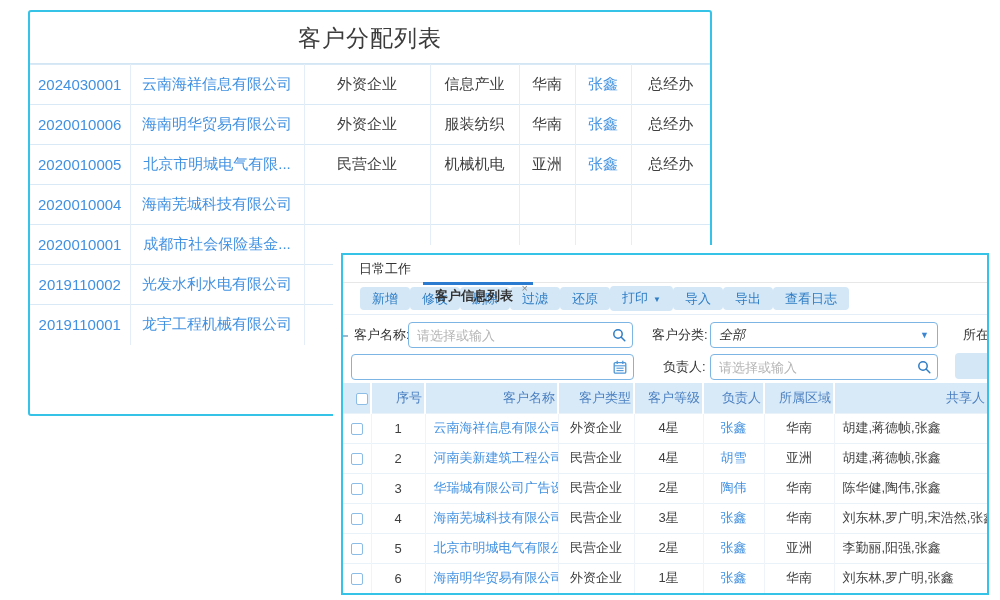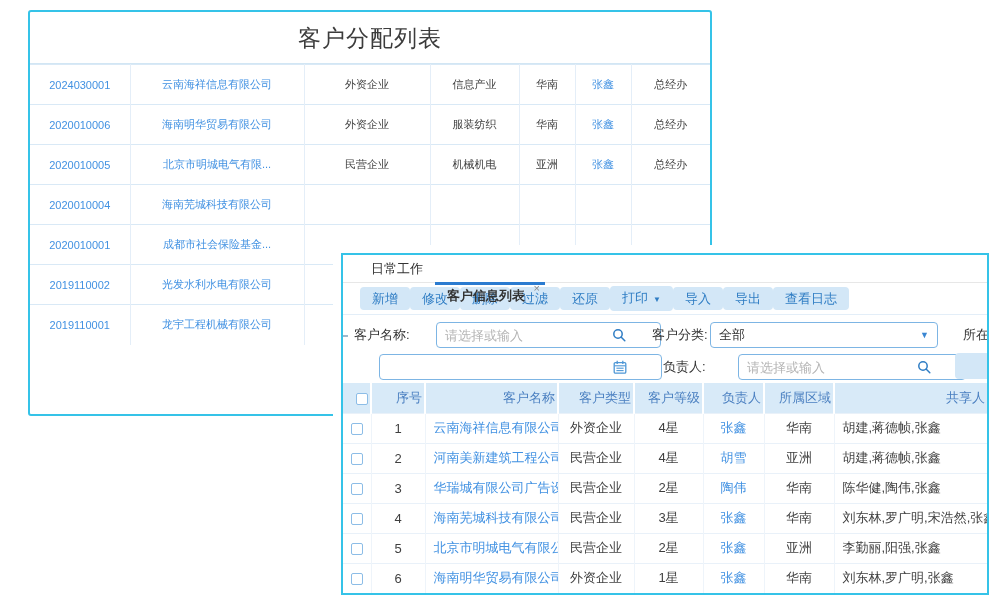--- a/index.html
+++ b/index.html
@@ -11,45 +11,45 @@
     background:#fff; border:2px solid #35c3e8; border-radius:3px; overflow:hidden; }
   .alloc-title { height:52px; line-height:52px; text-align:center; font-size:23px; font-weight:normal;
     color:#3c3c3c; border-bottom:1px solid #d2e6f4; letter-spacing:1px; }
   .alloc-table { width:100%; border-collapse:collapse; table-layout:fixed; }
   .alloc-table col:nth-child(1){width:100px} .alloc-table col:nth-child(2){width:174px}
   .alloc-table col:nth-child(3){width:126px} .alloc-table col:nth-child(4){width:89px}
   .alloc-table col:nth-child(5){width:56px}  .alloc-table col:nth-child(6){width:56px}
   .alloc-table th { height:69px; background:#ddedf9; color:#6e89ad; font-weight:normal; font-size:14px;
     border-right:2px solid #fff; line-height:20px; padding:0 4px; }
   .alloc-table th:last-child { border-right:none; }
-  .alloc-table td { height:40px; text-align:center; font-size:11px; color:#404040;
+  .alloc-table td { height:40px; text-align:center; font-size:15px; color:#404040;
     border-top:1px solid #d9e9f6; border-right:1px solid #e4eef8; padding:0 4px;
     white-space:nowrap; overflow:hidden; }
   .alloc-table td:last-child { border-right:none; }
   .alloc-table a { color:#4191e2; }
 
   
   .info-panel { position:absolute; left:341px; top:253px; width:648px; height:342px;
     background:#fff; border:2px solid #35c3e8; outline:8px solid #ffffff; overflow:hidden; }
 
-  .tabbar { height:28px; display:flex; align-items:stretch; border-bottom:1px solid #e7e7e7; padding-left:16px; }
+  .tabbar { height:28px; display:flex; align-items:stretch; border-bottom:1px solid #e7e7e7; padding-left:4px; }
   .tab { font-size:13px; color:#333; padding:0 12px; line-height:27px; cursor:pointer; position:relative; }
   .tab.active { font-weight:bold; border-bottom:3px solid #2b7bd0; padding-right:20px;margin-top:27px; }
   .tab .close { position:absolute; top:1px; right:5px; font-size:11px; font-weight:normal; color:#8a8a8a; line-height:11px; }
 
   .toolbar { height:32px; display:flex; align-items:center; gap:0; padding:0 17px;
     border-bottom:1px solid #e3eef8; }
   .tb-btn { background:#d3e7f7; color:#2f7dc4; font-size:13px; border:none; border-radius:4px;
     padding:4px 12px; line-height:15px; cursor:pointer; white-space:nowrap; font-family:inherit; }
   .tb-btn .caret { font-size:8px; margin-left:5px; color:#2f7dc4; }
 
   .filters { position:relative; height:68px; font-size:13px; color:#333; }
   .flabel { position:absolute; line-height:26px; }
   .finput { position:absolute; height:26px; border:1px solid #7db5e4; border-radius:4px;
-    font-size:13px; color:#333; padding:0 26px 0 8px; background:#fff; font-family:inherit; width:100%;margin-left:28px; }
+    font-size:13px; color:#333; padding:0 26px 0 8px; background:#fff; font-family:inherit; width:100%; }
   .finput::placeholder { color:#b4b4b4; }
   .fwrap { position:absolute; height:26px; }
   .ficon { position:absolute; right:7px; top:6px; width:14px; height:14px; cursor:pointer; }
   .fselect { position:absolute; height:26px; border:1px solid #7db5e4; border-radius:4px;
     background:#fff; line-height:24px; padding:0 24px 0 8px; cursor:pointer; }
   .fselect .caret { position:absolute; right:8px; top:0; font-size:9px; color:#3a86d2; line-height:24px; }
   .clipped-label { position:absolute; line-height:26px; white-space:nowrap; }
   .frag-dash { position:absolute; left:0; top:20px; width:5px; height:2px; background:#9db8cc; }
   .frag-btn { position:absolute; left:612px; top:38px; width:60px; height:26px;
     background:#d3e7f7; border-radius:4px; }
@@ -182,21 +182,21 @@
   <div class="filters">
     <span class="flabel" style="left:11px; top:7px;">客户名称:</span>
     <div class="fwrap" style="left:65px; top:7px; width:225px;">
       <input class="finput" placeholder="请选择或输入" style="">
       <svg class="ficon" viewBox="0 0 14 14">
           <circle cx="6" cy="6" r="4.2" fill="none" stroke="#2f7dc4" stroke-width="1.5"></circle>
           <line x1="9.3" y1="9.3" x2="12.8" y2="12.8" stroke="#2f7dc4" stroke-width="1.5" stroke-linecap="round"></line>
         </svg>
     </div>
     <span class="flabel" style="left:309px; top:7px;">客户分类:</span>
-    <div class="fselect" style="left:367px; top:7px; width:228px;">
+    <div class="fselect" style="left:367px; top:7px; width:228px;font-style:italic;">
       <span>全部</span>
       <span class="caret">▼</span>
     </div>
     <span class="clipped-label" style="left:620px; top:7px;">所在</span>
 
     <div class="frag-dash"></div>
     <div class="fwrap" style="left:8px; top:39px; width:283px;">
       <input class="finput" style="">
       <svg class="ficon" viewBox="0 0 14 14">
           <rect x="1.2" y="2.6" width="11.6" height="10.6" rx="1.2" fill="none" stroke="#4e97d6" stroke-width="1.3"></rect>

